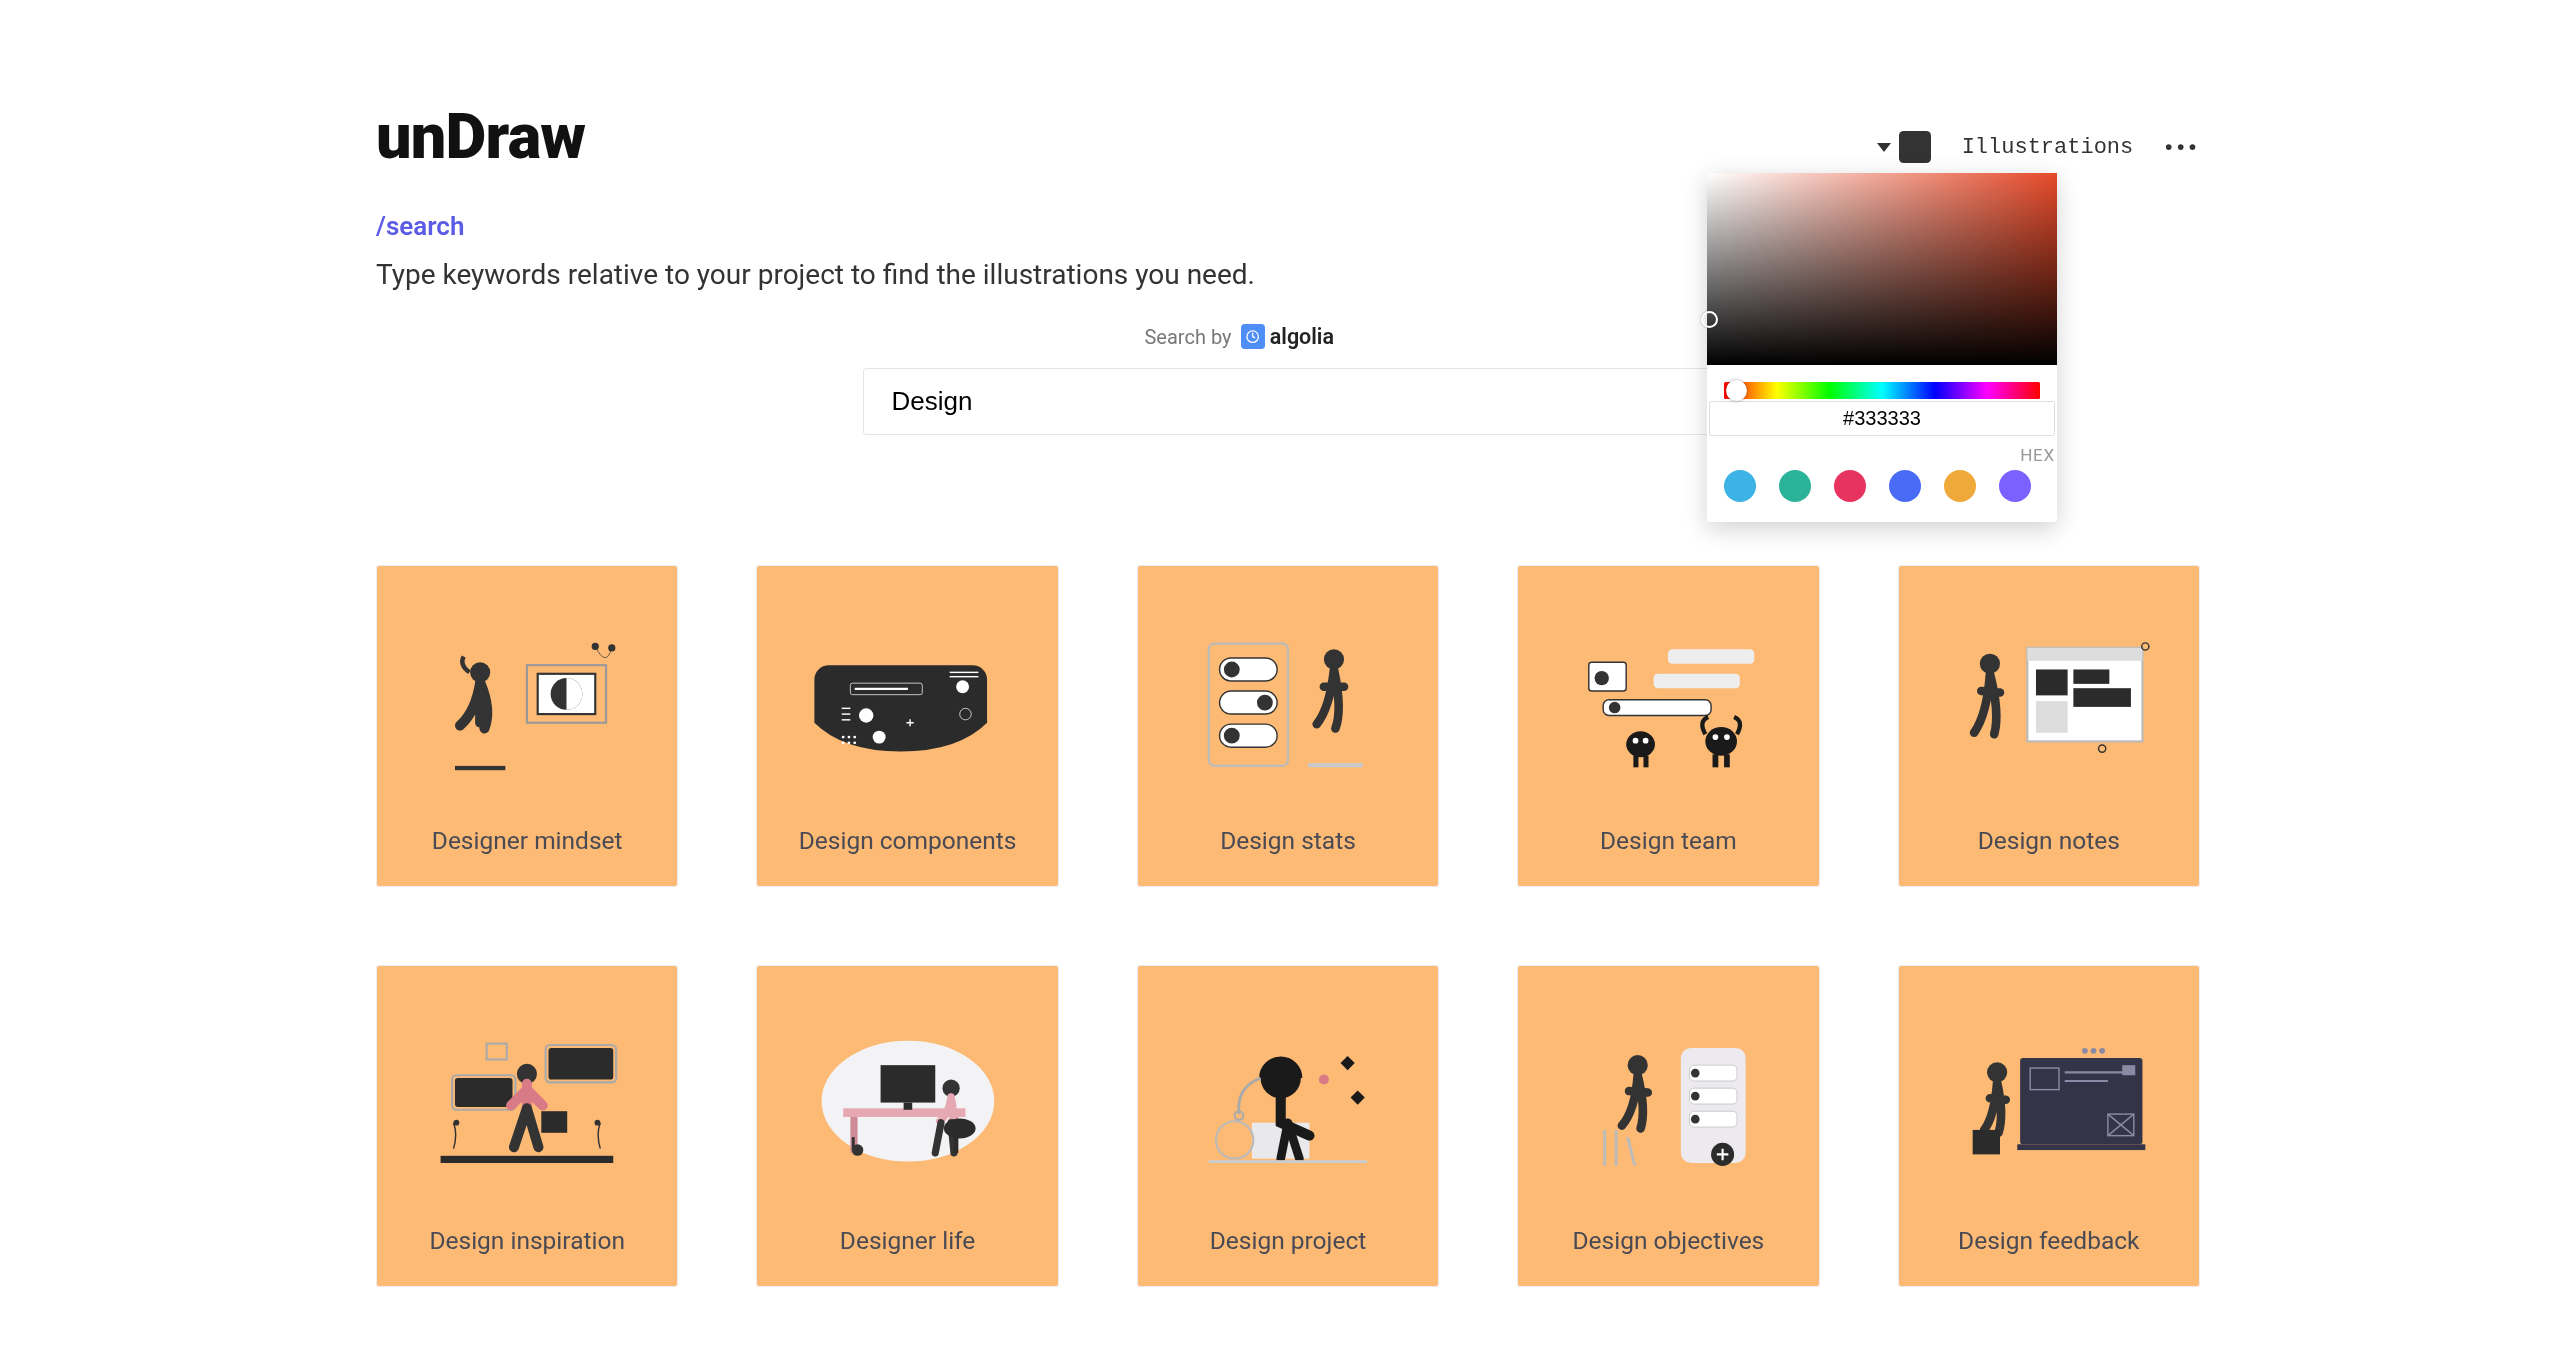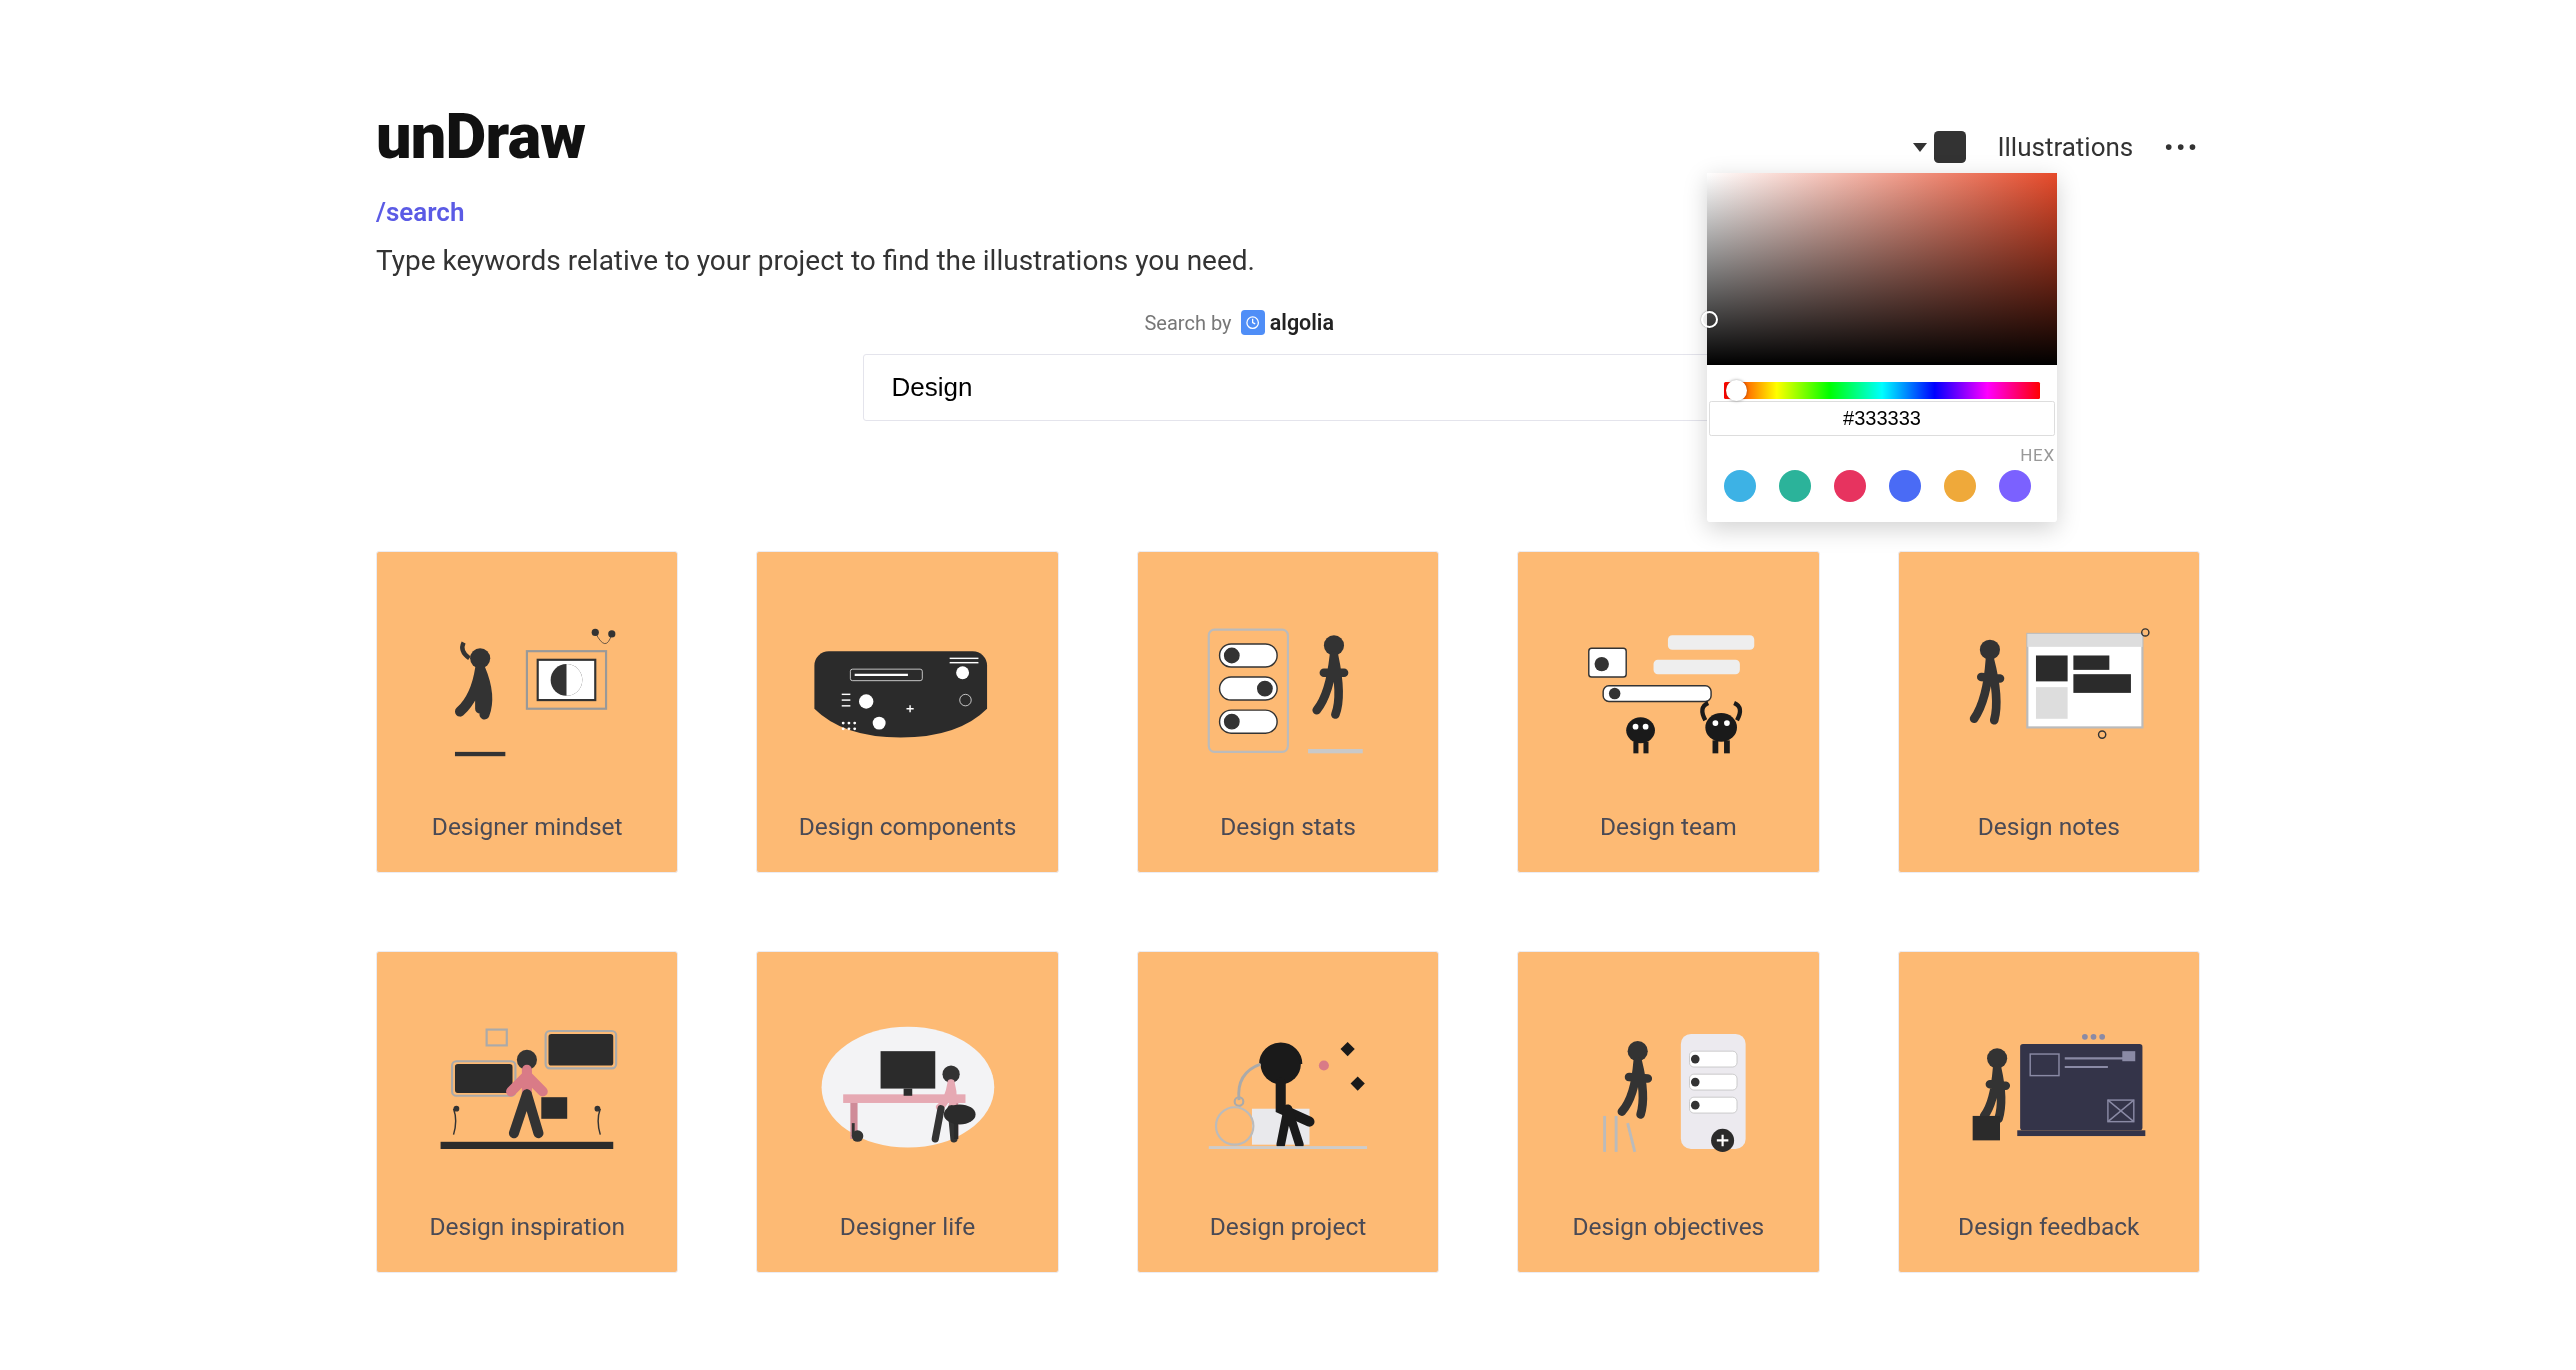--- a/index.html
+++ b/index.html
@@ -47,33 +47,34 @@
   border-left: 7.7px solid transparent;
   border-right: 7.7px solid transparent;
   border-top: 9.2px solid #333;
 }
 .color-swatch-current {
   width: 32px; height: 32px;
   background: #333333;
   border-radius: 4.6px;
 }
 .nav-link {
-  font-size: 26px;
+  font-size: 22px;
   color: #333;
   text-decoration: none;
+  font-family: Liberation Mono, monospace;
 }
 .more-dots {
   font-size: 24.5px;
   letter-spacing: 3.1px;
   color: #333;
   cursor: pointer;
   font-weight: 700;
 }
 .subtitle {
-  margin-top: 24px;
+  margin-top: 38px;
 }
 .search-path {
   font-size: 26px;
   color: #5b5be5;
   font-weight: 600;
 }
 .search-desc {
   margin-top: 17px;
   font-size: 28px;
   color: #333;

